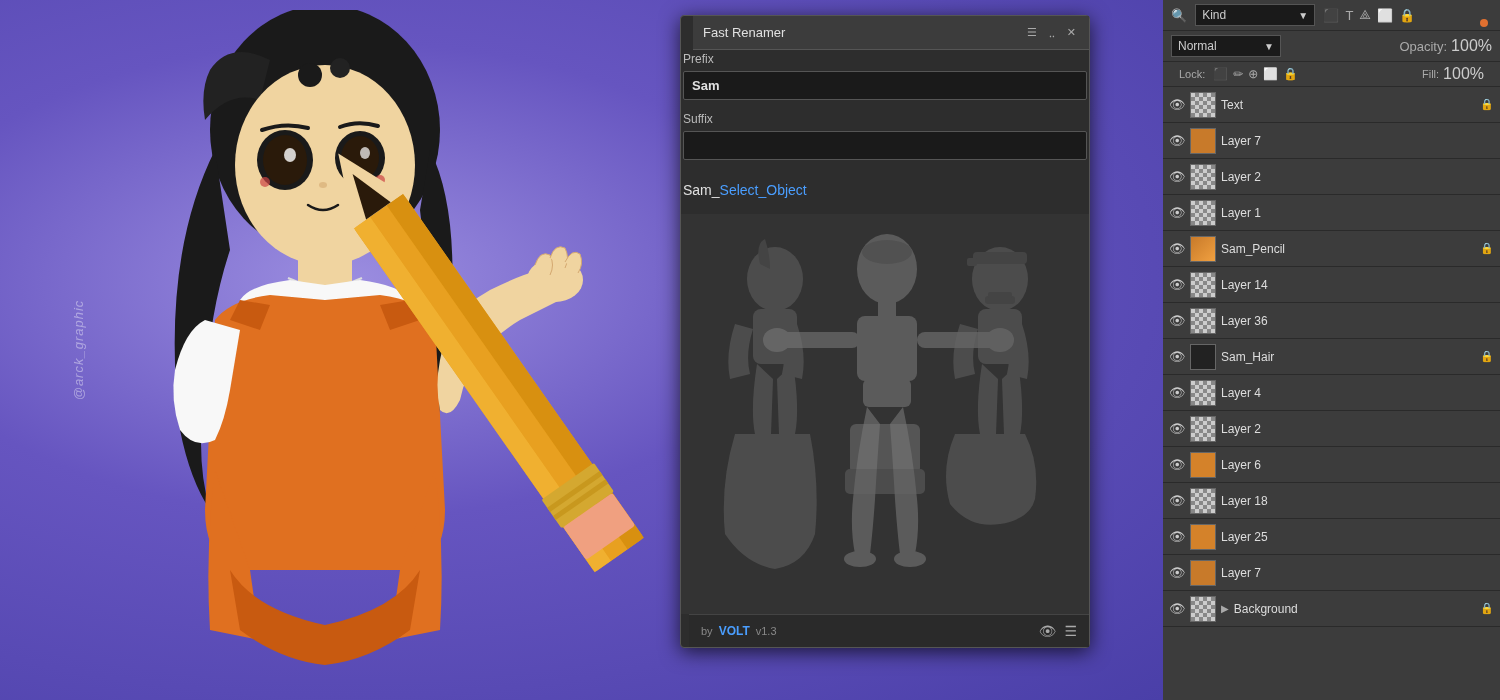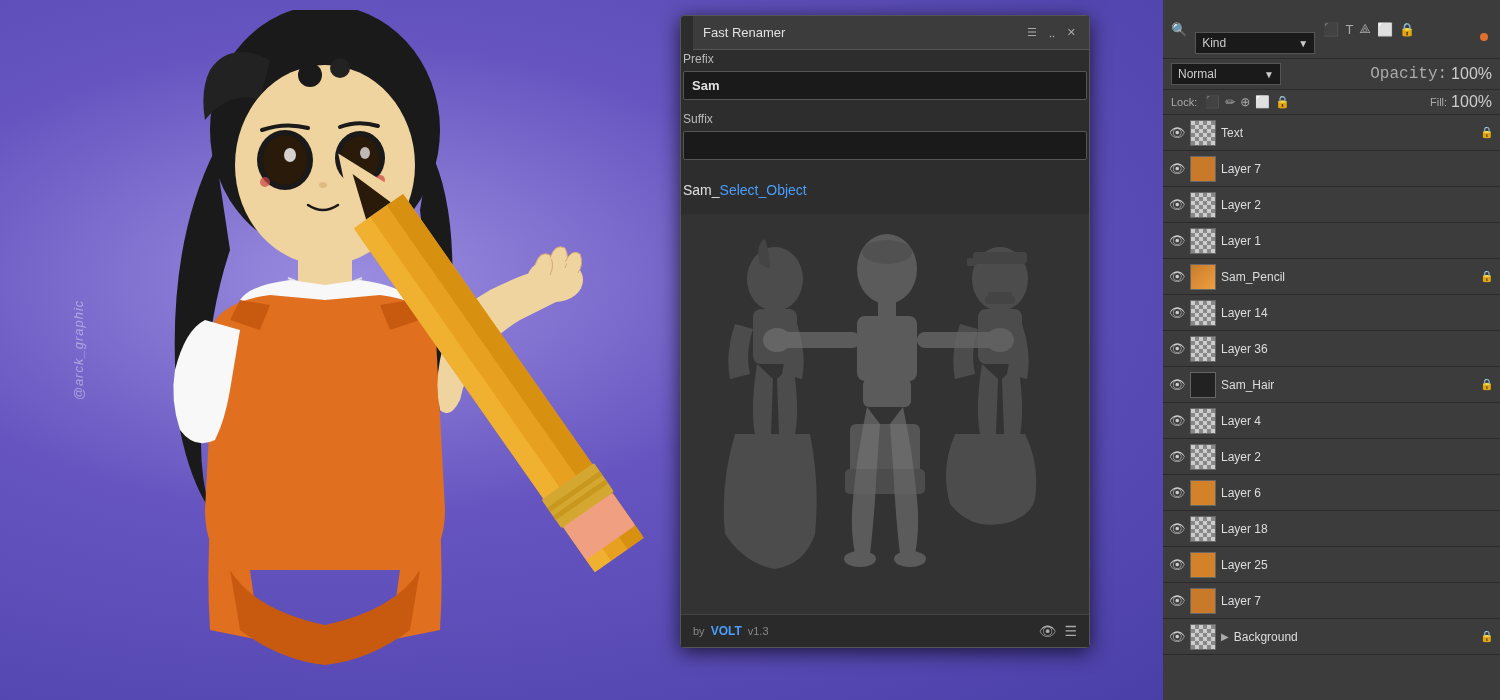--- a/index.html
+++ b/index.html
@@ -145,20 +145,21 @@
       height: 380px;
     }
 
     .dialog-footer {
       background: #2a2a2a;
       padding: 8px 12px;
       display: flex;
       align-items: center;
       justify-content: space-between;
       border-top: 1px solid #444;
+      margin-left: 8px;
     }
 
     .footer-left {
       display: flex;
       align-items: center;
       gap: 6px;
       color: #888;
       font-size: 11px;
     }
 
@@ -204,21 +205,20 @@
       border: 1px solid #555;
       color: #ccc;
       font-size: 12px;
       padding: 2px 6px;
       display: flex;
       align-items: center;
       gap: 4px;
       cursor: pointer;
       min-width: 120px;
       height: 22px;
-      margin-top: 28px;
     }
 
     .filter-icons {
       display: flex;
       gap: 6px;
       align-items: center;
     }
 
     .filter-icon {
       color: #aaa;
@@ -249,34 +249,33 @@
     }
 
     .opacity-row {
       display: flex;
       align-items: center;
       gap: 4px;
     }
 
     .opacity-label {
       color: #aaa;
-      font-size: 16px;
-      font-family: Liberation Mono, monospace;
+      font-size: 13px;
     }
 
     .opacity-value {
       color: #ccc;
       font-size: 16px;
     }
 
     .lock-row {
       display: flex;
       align-items: center;
       gap: 8px;
-      padding: 3px 8px;
+      padding: 3px 16px;
       border-bottom: 1px solid #2a2a2a;
     }
 
     .lock-label {
       color: #aaa;
       font-size: 11px;
     }
 
     .lock-icons {
       display: flex;

